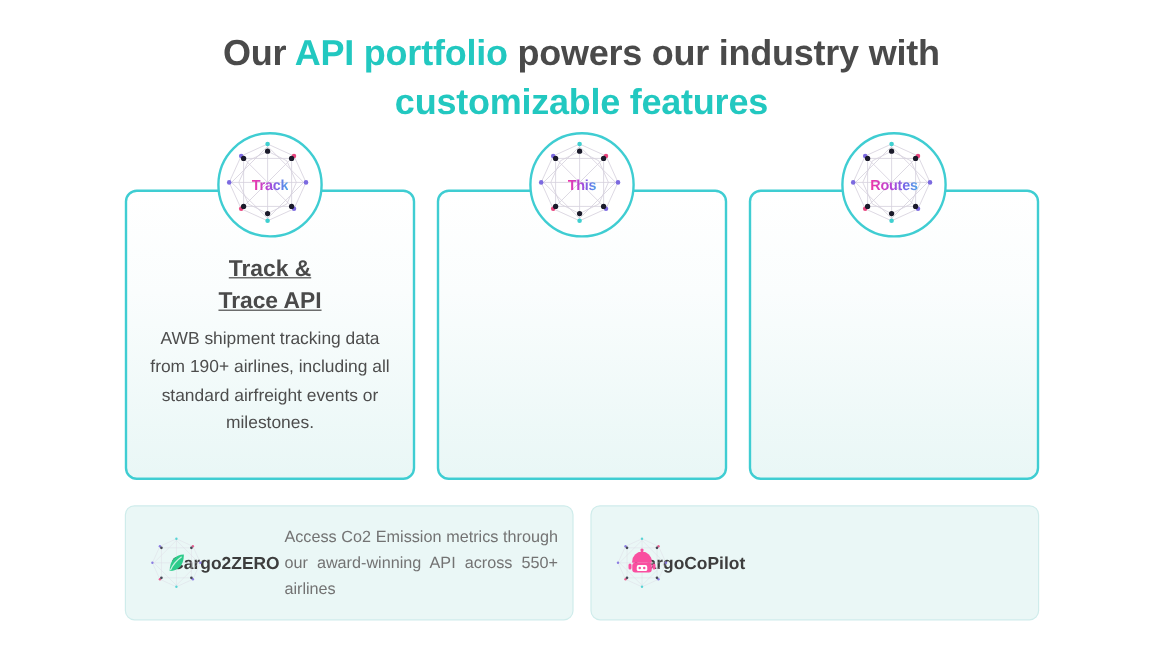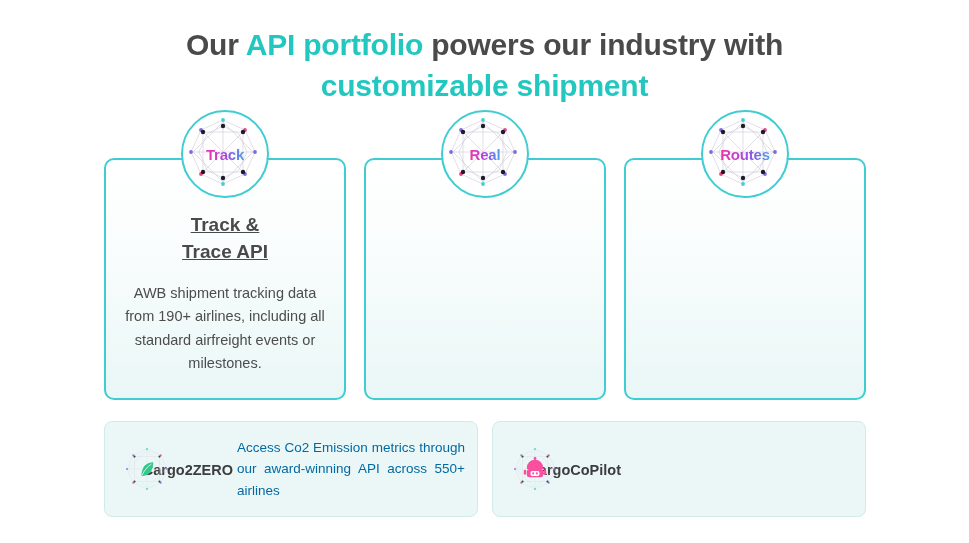--- a/index.html
+++ b/index.html
@@ -56,21 +56,21 @@
   }
   .card-title {
     font-size: 19px;
     font-weight: bold;
     color: #4a4a4a;
     line-height: 1.42;
     white-space: pre-line;
     text-decoration: underline;
   }
   .card-desc {
-    margin-top: 16px;
+    margin-top: 6px;
     font-size: 14.5px;
     color: #4d4d4d;
     line-height: 1.62;
   }
 
   
   .badge {
     position: absolute;
     top: -50px;
     left: 50%;
@@ -82,21 +82,21 @@
     border: 2px solid #3fcdd2;
     display: flex;
     align-items: center;
     justify-content: center;
     overflow: hidden;
   }
   .badge svg { position: absolute; top: 0; left: 0; }
   .badge-label {
     position: relative;
     z-index: 3;
-    font-size: 15px;
+    font-size: 12px;
     font-weight: bold;
     background: linear-gradient(90deg, #ef36a6 0%, #b544d8 45%, #6f6ae8 75%, #4fa7e8 100%);
     -webkit-background-clip: text;
     background-clip: text;
     color: transparent;
     -webkit-text-fill-color: transparent;
     letter-spacing: -0.2px;
   }
 
   
@@ -139,35 +139,35 @@
   .panel-name {
     margin-top: 2px;
     font-size: 14.5px;
     font-weight: bold;
     color: #3d3d3d;
     white-space: nowrap;
   }
   .panel-desc {
     flex: 1;
     font-size: 13.5px;
-    color: #0369a1;
+    color: #737373;
     line-height: 1.58;
     text-align: justify;
     text-align-last: left;
     padding-left: 4px;
   }
 </style>
 </head>
 <body>
 
 <div class="page">
 
   <div class="heading">
     <span>Our </span><span class="accent">API portfolio</span><span> powers our industry with</span><br>
-    <span class="accent">customizable shipment</span>
+    <span class="accent">customizable features</span>
   </div>
 
   <div class="cards">
 
     <div class="card">
       <div class="badge">
         <svg width="80" height="80" viewBox="0 0 80 80">
           <g stroke="#cfc9d8" stroke-width="0.7" fill="none" opacity="0.85">
             <polygon points="40,8 62,18 72,40 62,62 40,72 18,62 8,40 18,18"></polygon>
             <polygon points="40,14 56,22 64,40 56,58 40,66 24,58 16,40 24,22"></polygon>
@@ -219,21 +219,21 @@
             <circle cx="8" cy="40" r="1.9" fill="#7c6ae0"></circle>
             <circle cx="18" cy="18" r="1.9" fill="#7c6ae0"></circle>
             <circle cx="20" cy="20" r="2.2" fill="#1b1b2b"></circle>
             <circle cx="60" cy="20" r="2.2" fill="#1b1b2b"></circle>
             <circle cx="60" cy="60" r="2.2" fill="#1b1b2b"></circle>
             <circle cx="20" cy="60" r="2.2" fill="#1b1b2b"></circle>
             <circle cx="40" cy="14" r="2.2" fill="#1b1b2b"></circle>
             <circle cx="40" cy="66" r="2.2" fill="#1b1b2b"></circle>
           </g>
         </svg>
-        <span class="badge-label">Real</span>
+        <span class="badge-label">This</span>
       </div>
     </div>
 
     <div class="card">
       <div class="badge">
         <svg width="80" height="80" viewBox="0 0 80 80">
           <g stroke="#cfc9d8" stroke-width="0.7" fill="none" opacity="0.85">
             <polygon points="40,8 62,18 72,40 62,62 40,72 18,62 8,40 18,18"></polygon>
             <polygon points="40,14 56,22 64,40 56,58 40,66 24,58 16,40 24,22"></polygon>
             <polygon points="40,10 70,40 40,70 10,40"></polygon>

